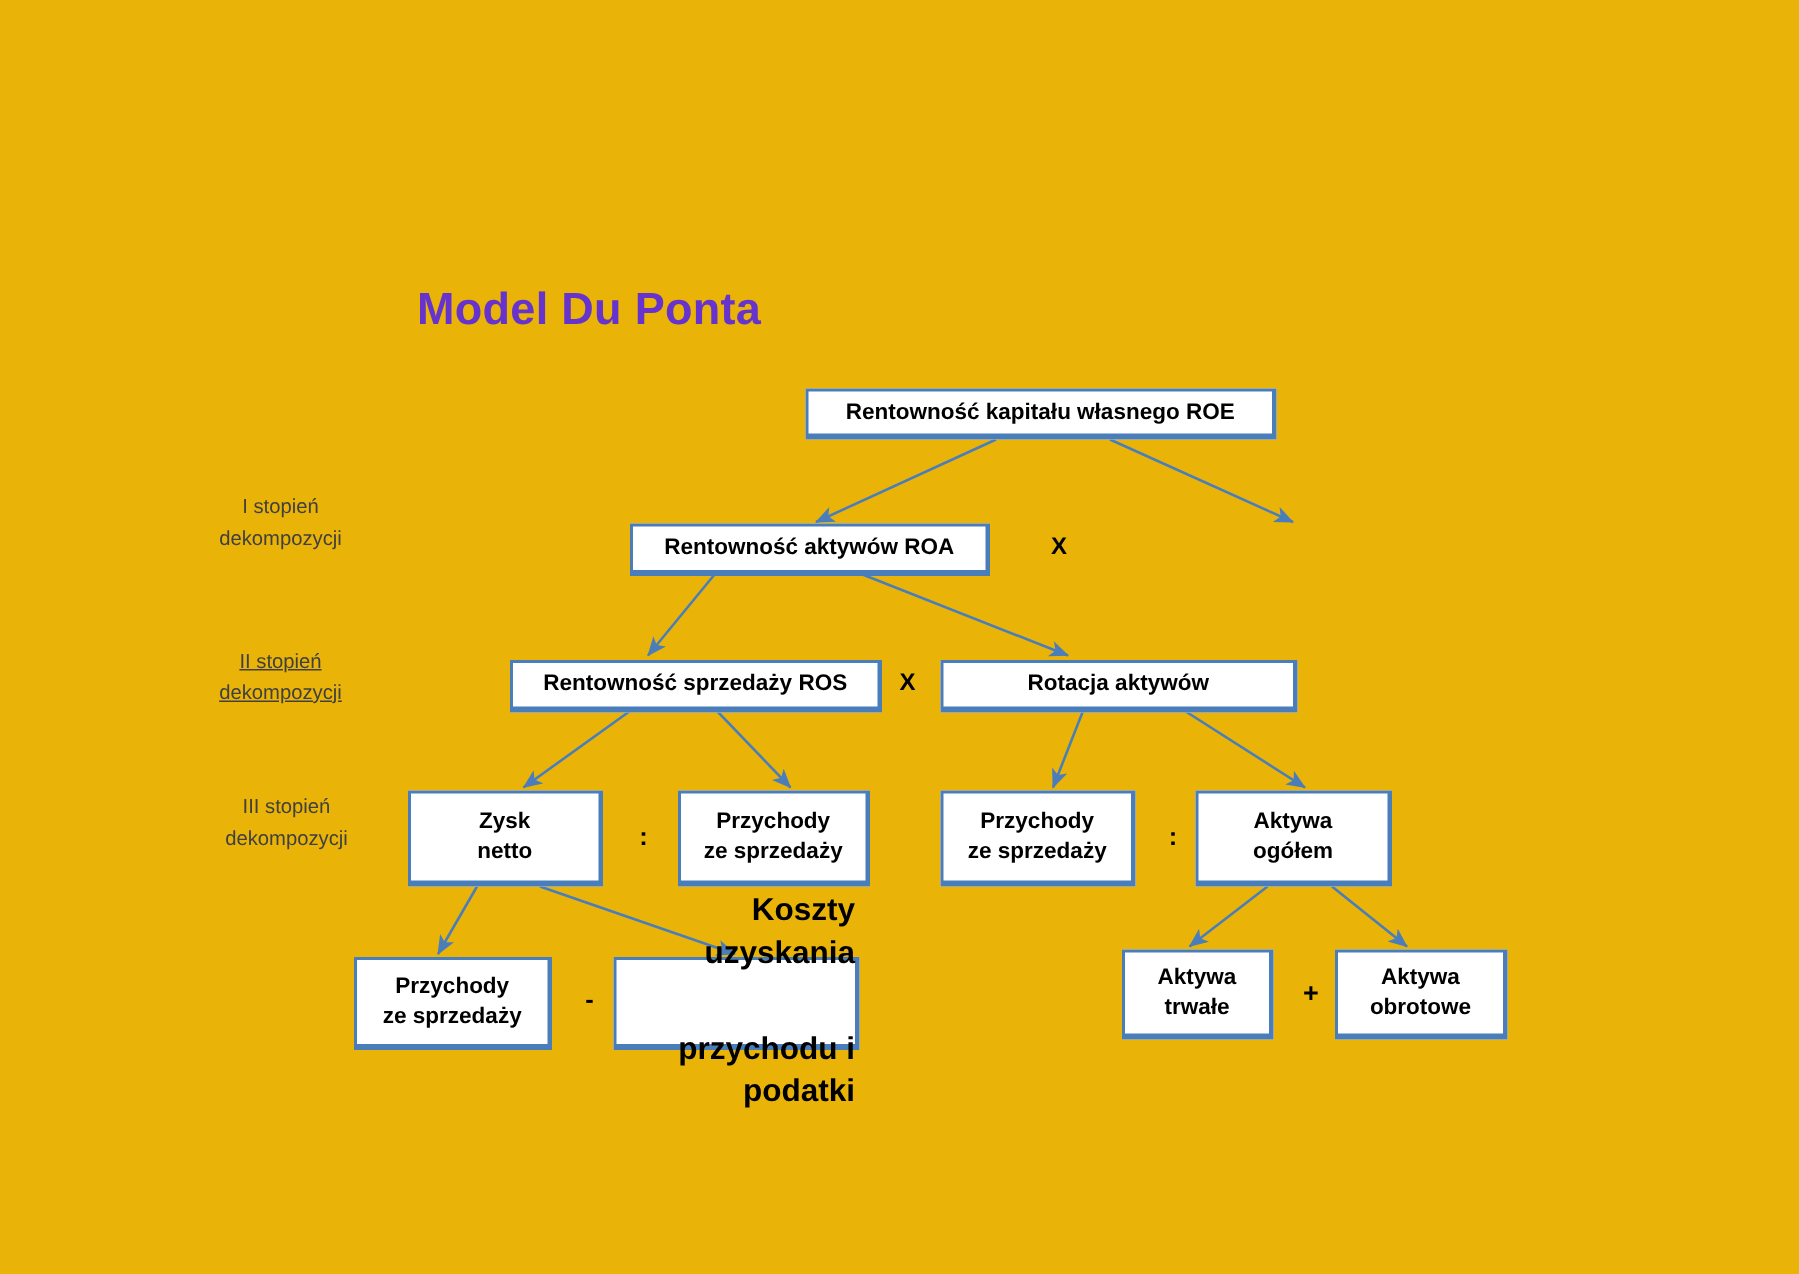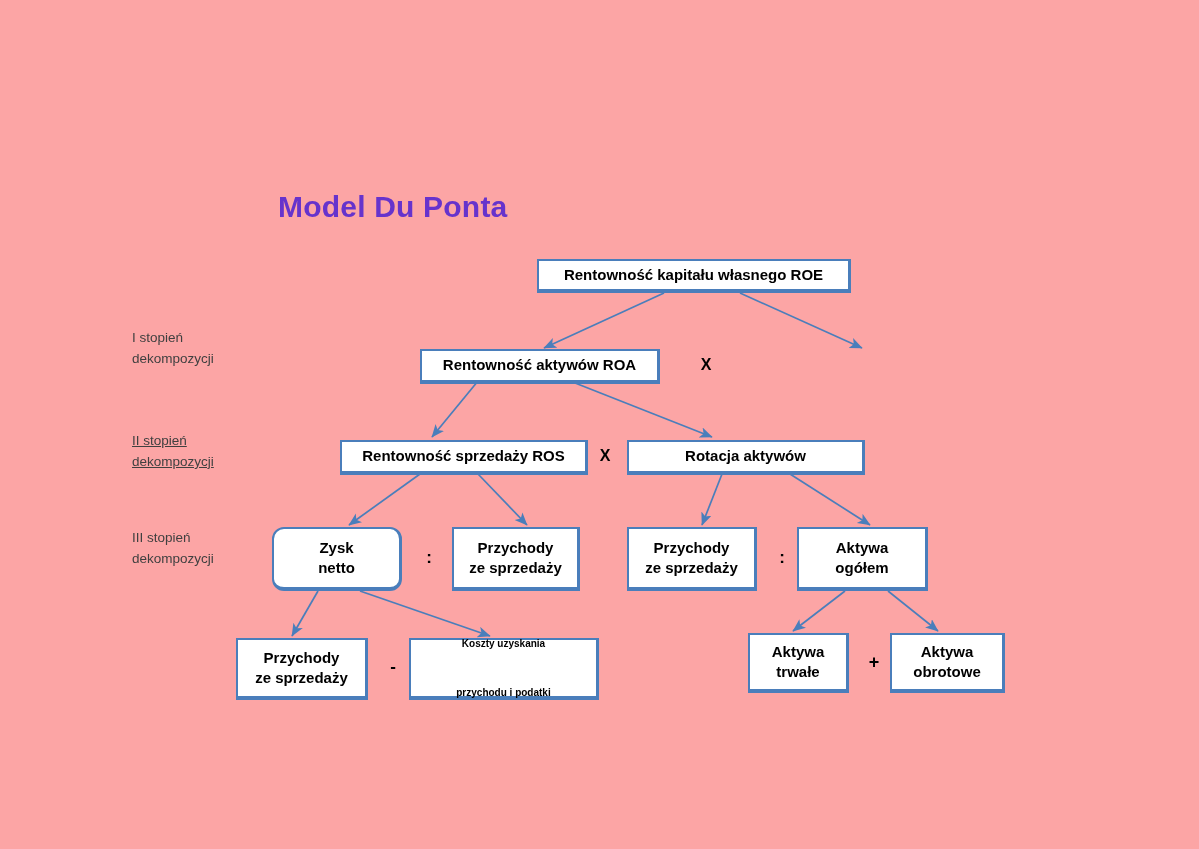--- a/index.html
+++ b/index.html
@@ -7,36 +7,36 @@
     padding: 0;
     background: #ffffff;
   }
   body {
     font-family: "Liberation Sans", sans-serif;
   }
   #canvas {
     position: relative;
     width: 1199px;
     height: 849px;
-    background: #fca5a5;
+    background: #eab308;
     overflow: hidden;
   }
   #title {
     position: absolute;
     left: 278px;
     top: 190px;
     font-size: 30px;
     font-weight: bold;
     color: #6633CC;
     letter-spacing: 0.2px;
     white-space: nowrap;
   }
   .stage-label {
     position: absolute;
-    text-align: left;
+    text-align: center;
     font-size: 13.5px;
     color: #404040;
     line-height: 1.55;
     white-space: nowrap;
     font-weight: normal;
   }
   svg#links {
     position: absolute;
     left: 0;
     top: 0;
@@ -127,21 +127,21 @@
   <div class="op" style="left:686px; top:357px; width:40px; font-size:16px;">X</div>
 
   <div class="node" style="left:340px; top:440px; width:248px; height:35px; font-size:15px;">
     <span>Rentowność sprzedaży ROS</span>
   </div>
   <div class="op" style="left:585px; top:448px; width:40px; font-size:16px;">X</div>
   <div class="node" style="left:627px; top:440px; width:238px; height:35px; font-size:15px;">
     <span>Rotacja aktywów</span>
   </div>
 
-  <div class="node" style="left:272px; top:527px; width:130px; height:64px; font-size:15px; flex-direction:column;border-radius:12px;">
+  <div class="node" style="left:272px; top:527px; width:130px; height:64px; font-size:15px; flex-direction:column;">
     <span>Zysk</span>
     <span>netto</span>
   </div>
   <div class="op" style="left:414px; top:549px; width:30px; font-size:17px;">:</div>
   <div class="node" style="left:452px; top:527px; width:128px; height:64px; font-size:15px; flex-direction:column;">
     <span>Przychody</span>
     <span>ze sprzedaży</span>
   </div>
 
   <div class="node" style="left:627px; top:527px; width:130px; height:64px; font-size:15px; flex-direction:column;">
@@ -152,21 +152,21 @@
   <div class="node" style="left:797px; top:527px; width:131px; height:64px; font-size:15px; flex-direction:column;">
     <span>Aktywa</span>
     <span>ogółem</span>
   </div>
 
   <div class="node" style="left:236px; top:638px; width:132px; height:62px; font-size:15px; flex-direction:column;">
     <span>Przychody</span>
     <span>ze sprzedaży</span>
   </div>
   <div class="op" style="left:378px; top:658px; width:30px; font-size:17px;">-</div>
-  <div class="node" style="left:409px; top:638px; width:190px; height:62px; font-size:10px; flex-direction:column;gap:36px;">
+  <div class="node" style="left:409px; top:638px; width:164px; height:62px; font-size:21px; flex-direction:column;gap:36px;">
     <span>Koszty uzyskania</span>
     <span>przychodu i podatki</span>
   </div>
 
   <div class="node" style="left:748px; top:633px; width:101px; height:60px; font-size:15px; flex-direction:column;">
     <span>Aktywa</span>
     <span>trwałe</span>
   </div>
   <div class="op" style="left:859px; top:653px; width:30px; font-size:18px;">+</div>
   <div class="node" style="left:890px; top:633px; width:115px; height:60px; font-size:15px; flex-direction:column;">

